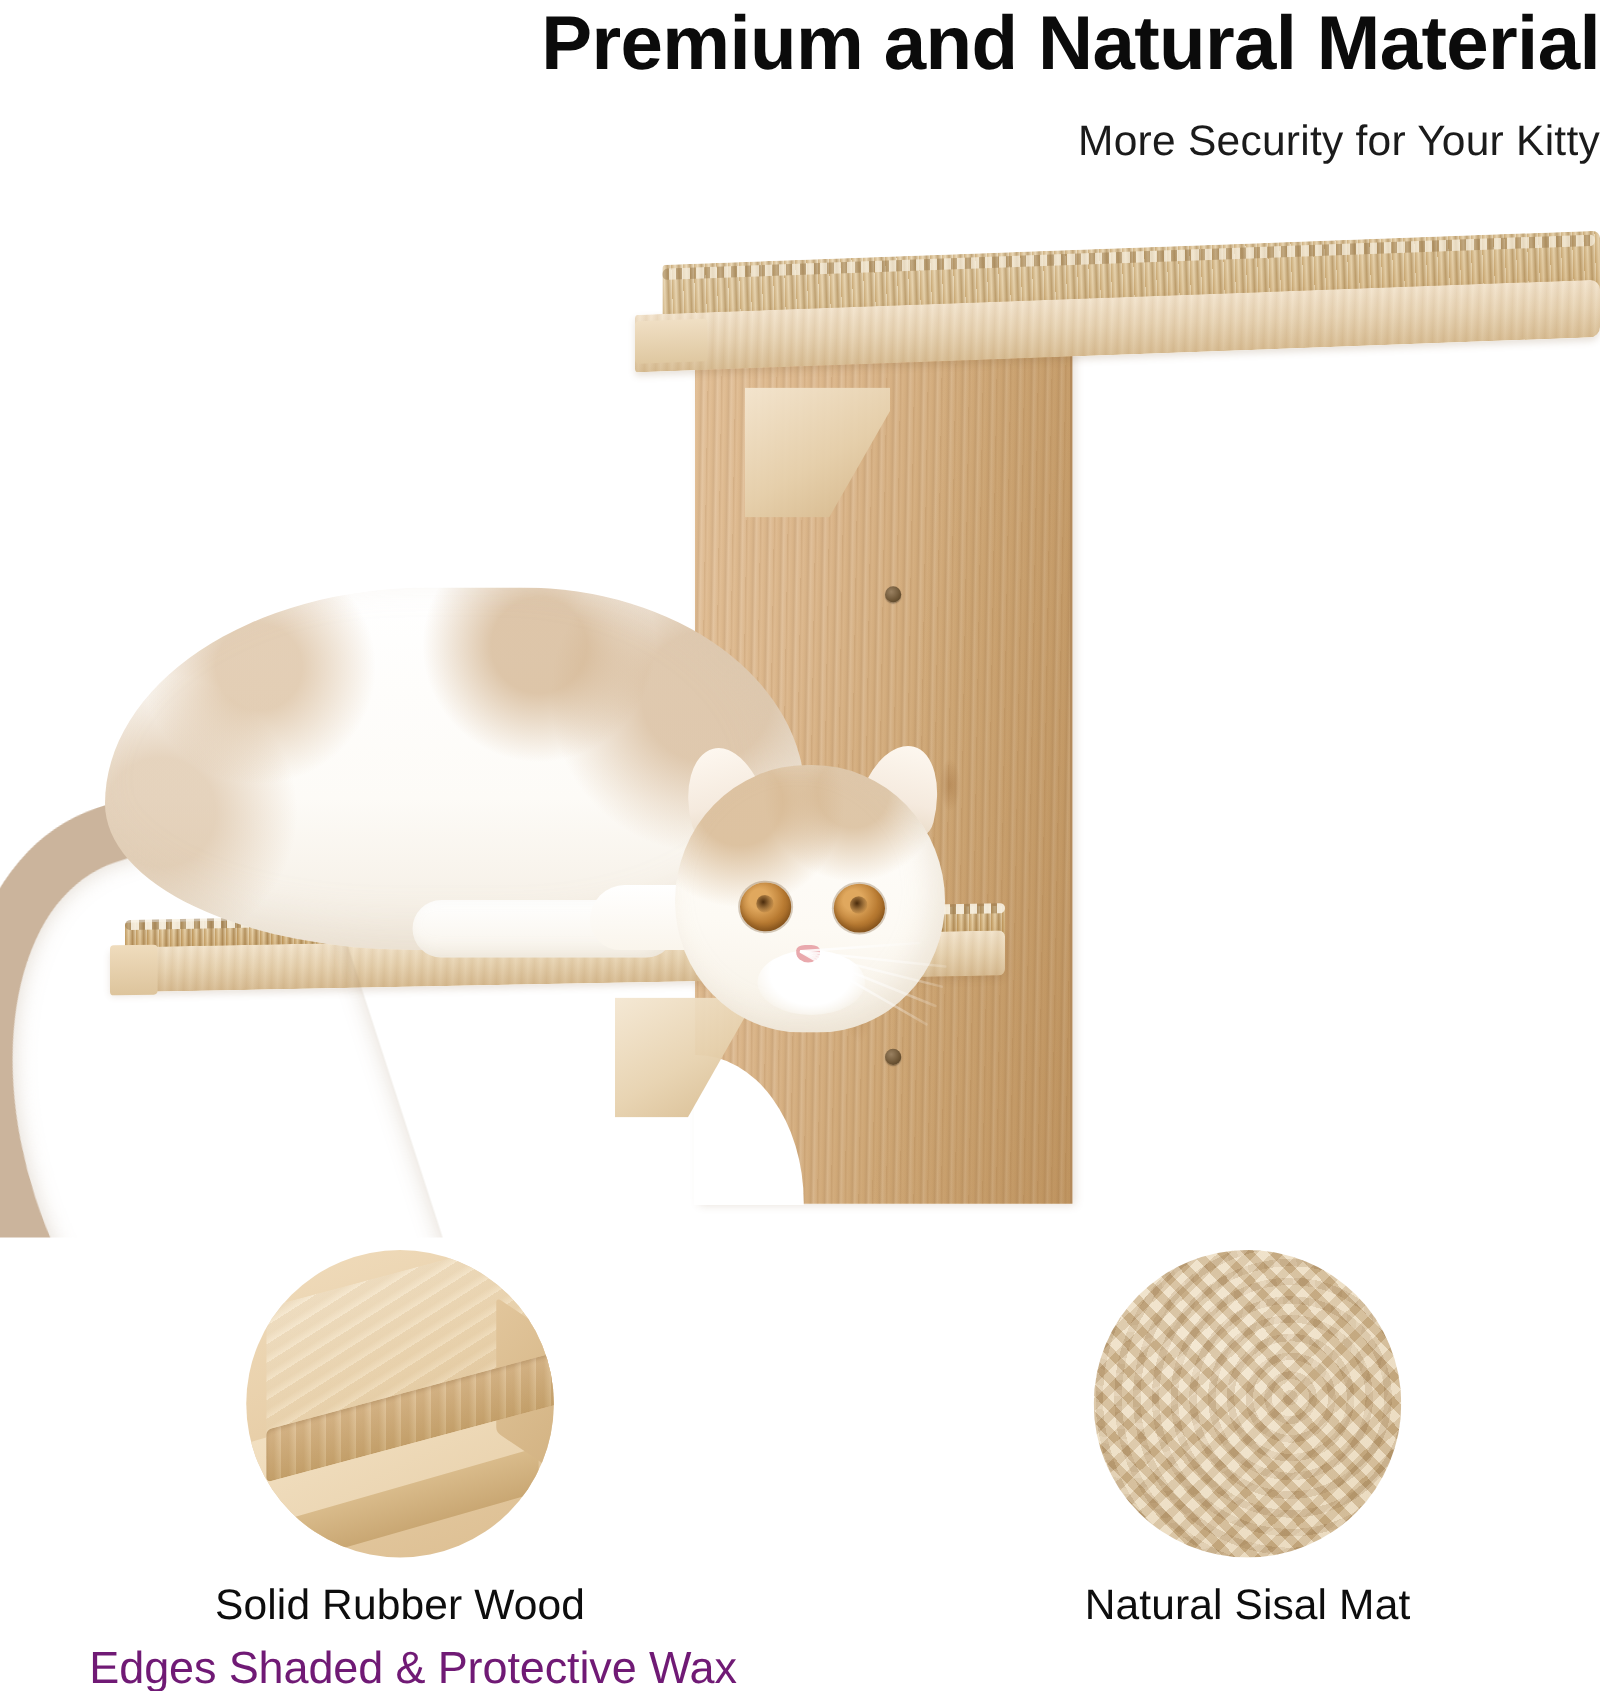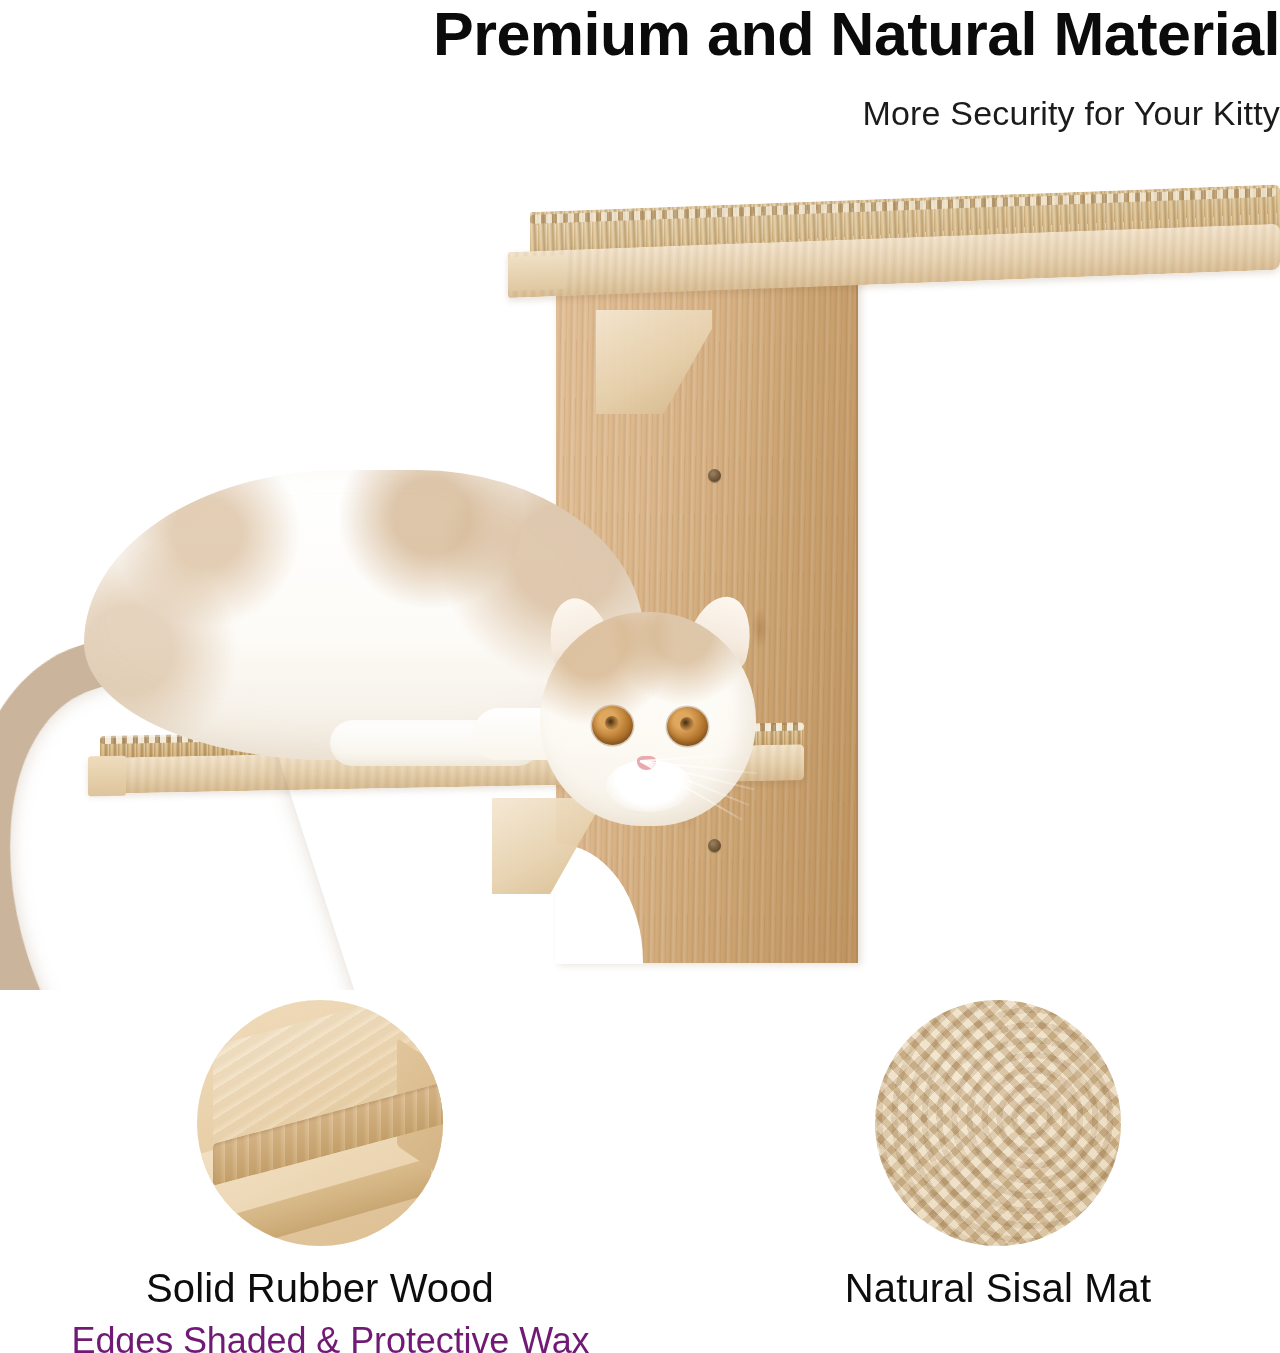--- a/index.html
+++ b/index.html
@@ -387,21 +387,21 @@
     position: absolute; inset: 0;
     background:
       repeating-radial-gradient(circle at 12% 14%, rgba(255,255,255,.40) 0 5px, rgba(0,0,0,0) 5px 13px),
       repeating-radial-gradient(circle at 64% 48%, rgba(160,126,80,.25) 0 6px, rgba(0,0,0,0) 6px 15px);
     mix-blend-mode: multiply;
     opacity: .8;
   }
 
   .feature-title {
     margin-top: 20px;
-    font-size: 40px;
+    font-size: 34px;
     font-weight: 400;
     color: #0d0d0d;
     letter-spacing: 0.1px;
     line-height: 1.1;
   }
   .feature-sub {
     margin-top: 10px;
     font-size: 36px;
     font-weight: 400;
     color: #701a75;

